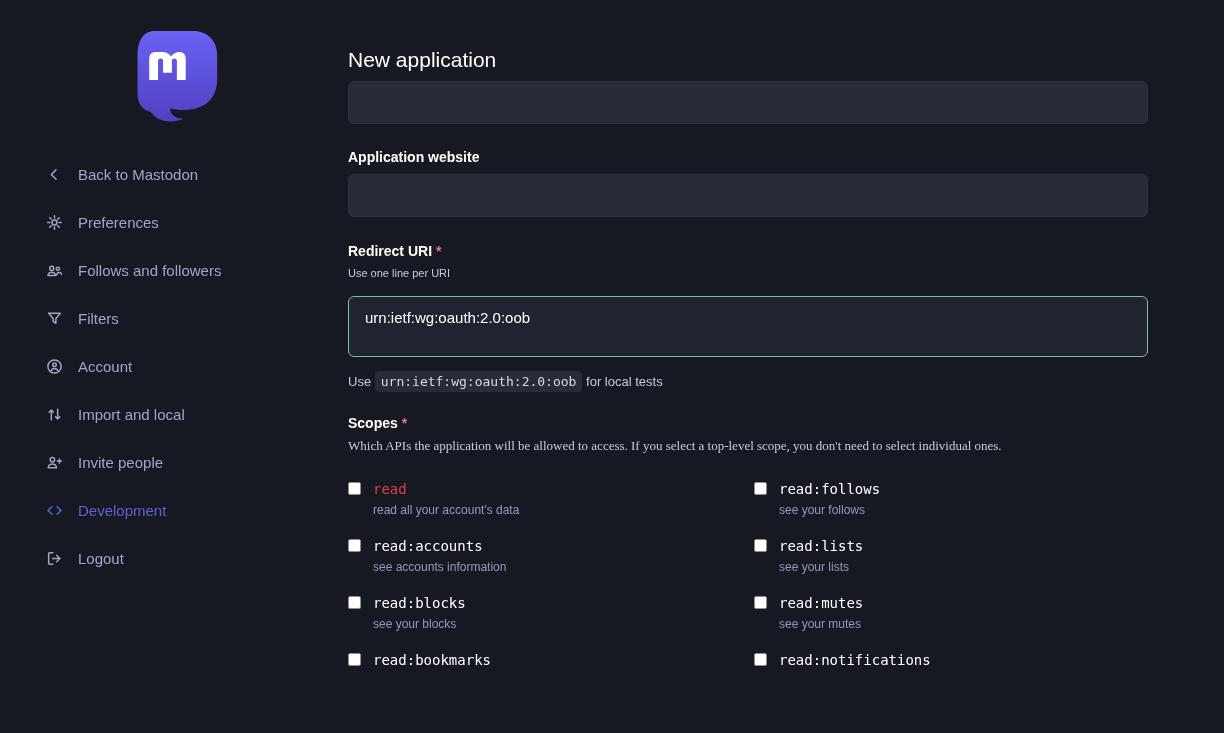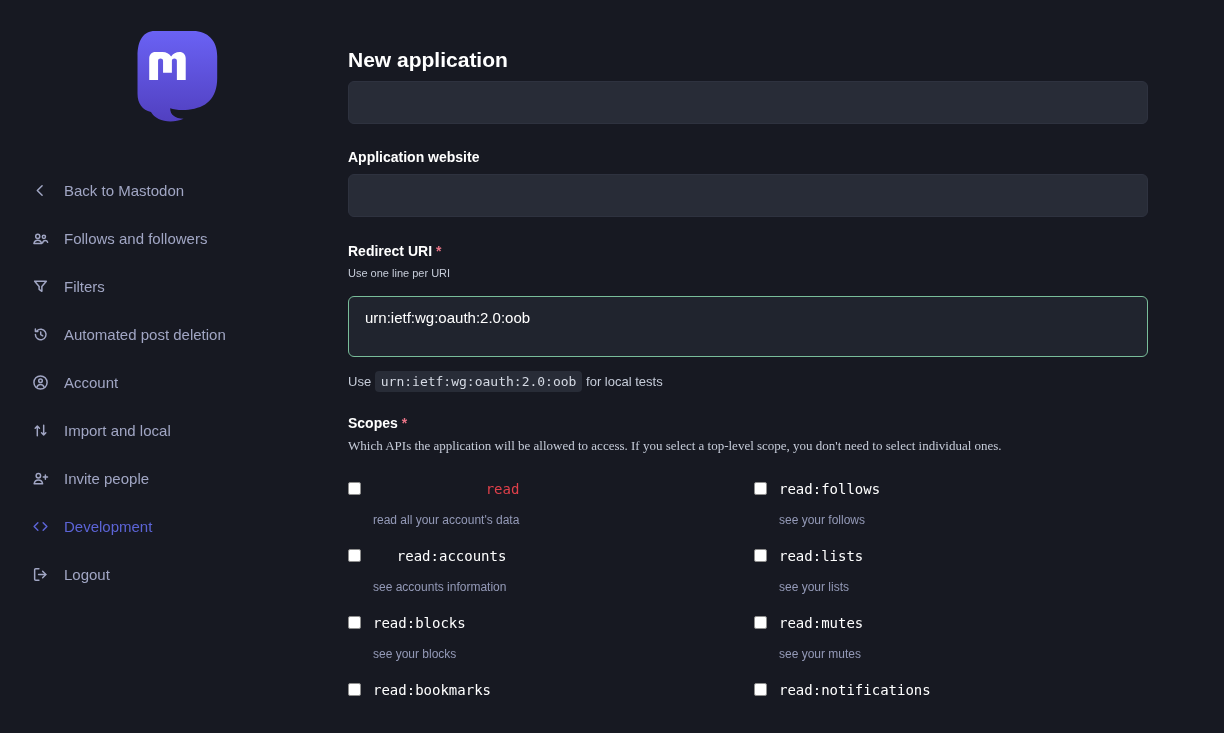--- a/index.html
+++ b/index.html
@@ -9,31 +9,31 @@
     background:#171922;
     font-family:"Liberation Sans", sans-serif;
     -webkit-font-smoothing:antialiased;
   }
 
   
   .sidebar { position:absolute; left:0; top:0; width:348px; height:733px; }
   .logo { width:96px; height:98px; margin:28px 0 0 126px; display:block; }
   .nav { margin-top:40px; }
   .nav-item {
-    display:flex; align-items:center; gap:15px;
-    height:48px; padding-left:32px;
+    display:flex; align-items:flex-start; gap:15px;
+    height:48px; padding-left:46px;
     color:#a1a6c4; font-size:15px; cursor:pointer; text-decoration:none;
   }
   .nav-item .icon { width:17px; height:17px; flex:none; display:flex; align-items:center; justify-content:center; }
   .nav-item .icon svg { width:17px; height:17px; }
   .nav-item.active { color:#5c64d6; }
 
   
   .main { position:absolute; left:348px; top:0; width:800px; }
-  h1.page-title { margin:47px 0 0; font-size:21px; line-height:25px; font-weight:bold; color:#fff; }
+  h1.page-title { margin:47px 0 0; font-size:21px; line-height:25px; font-weight:normal; color:#fff; }
 
   .flabel { display:block; font-size:14px; line-height:15px; font-weight:bold; color:#fff; }
   .req { color:#e87487; font-weight:bold; }
 
   .text-input {
     display:block; width:800px; height:43px; margin-top:9px;
     background:#282c37; border:1px solid #2e323f; border-radius:6px;
     color:#fff; font-size:15px; padding:0 12px; outline:none;
     font-family:"Liberation Sans", sans-serif;
   }
@@ -65,24 +65,24 @@
     margin-top:28px;
     display:grid; grid-template-columns:406px 1fr; row-gap:21px;
   }
   .scope-row { display:flex; gap:12px; align-items:flex-start; }
   .checkbox {
     width:13px; height:13px; flex:none; margin-top:1px;
     background:#ffffff; border:1px solid #8e8e8e; border-radius:2px; cursor:pointer;
   }
   .scope-name {
     font-family:"DejaVu Sans Mono", monospace;
-    font-size:14px; line-height:16px; color:#fff;text-align:right;
+    font-size:14px; line-height:16px; color:#fff;
   }
   .scope-name.hl { color:#e0404a; }
-  .scope-desc { margin-top:16px; font-size:12px; line-height:14px; color:#949ab8; }
+  .scope-desc { margin-top:6px; font-size:12px; line-height:14px; color:#949ab8; }
 
   svg.oicon { fill:none; stroke:currentColor; stroke-width:1.4; stroke-linecap:round; stroke-linejoin:round; }
 </style>
 </head>
 <body>
 
 <aside class="sidebar">
   <svg class="logo" viewBox="0 0 100 100">
     <defs>
       <linearGradient id="mlg" x1="0" y1="0" x2="0" y2="1">
@@ -99,45 +99,44 @@
       <span class="icon">
         <svg class="oicon" viewBox="0 0 16 16">
             <path d="M9.5 3.5 5 8l4.5 4.5"></path>
           </svg>
       </span>
       <span>Back to Mastodon</span>
     </a>
     <a class="nav-item">
       <span class="icon">
         <svg class="oicon" viewBox="0 0 16 16">
+            <circle cx="8" cy="8" r="2.3"></circle>
+            <path d="M8 1.6v2.1M8 12.3v2.1M1.6 8h2.1M12.3 8h2.1M3.5 3.5l1.5 1.5M11 11l1.5 1.5M12.5 3.5 11 5M5 11l-1.5 1.5"></path>
+          </svg>
+      </span>
+      <span>Preferences</span>
+    </a>
+    <a class="nav-item">
+      <span class="icon">
+        <svg class="oicon" viewBox="0 0 16 16">
             <circle cx="5.4" cy="6" r="1.9"></circle>
             <circle cx="11.2" cy="6.4" r="1.5"></circle>
             <path d="M1.8 12.8c.4-2.3 1.9-3.2 3.6-3.2s3.2.9 3.6 3.2z"></path>
             <path d="M10 12.2c.3-1.6 1.3-2.3 2.5-2.3 1 0 1.8.5 2.2 1.7"></path>
           </svg>
       </span>
       <span>Follows and followers</span>
     </a>
     <a class="nav-item">
       <span class="icon">
         <svg class="oicon" viewBox="0 0 16 16">
             <path d="M2.5 3h11L9.3 8v4.5L6.7 10.7V8Z"></path>
           </svg>
       </span>
       <span>Filters</span>
-    </a>
-    <a class="nav-item">
-      <span class="icon">
-        <svg class="oicon" viewBox="0 0 16 16">
-            <path d="M3.2 8a5 5 0 1 0 1.5-3.6"></path>
-            <path d="M3.2 2.9v2.3h2.3"></path>
-            <path d="M8.2 5.6V8l1.9 1.2"></path>
-          </svg>
-      </span>
-      <span>Automated post deletion</span>
     </a>
     <a class="nav-item">
       <span class="icon">
         <svg class="oicon" viewBox="0 0 16 16">
             <circle cx="8" cy="8" r="6.2"></circle>
             <circle cx="8" cy="6.4" r="1.7"></circle>
             <path d="M4.6 12.4c.7-1.7 1.9-2.5 3.4-2.5s2.7.8 3.4 2.5"></path>
           </svg>
       </span>
       <span>Account</span>

